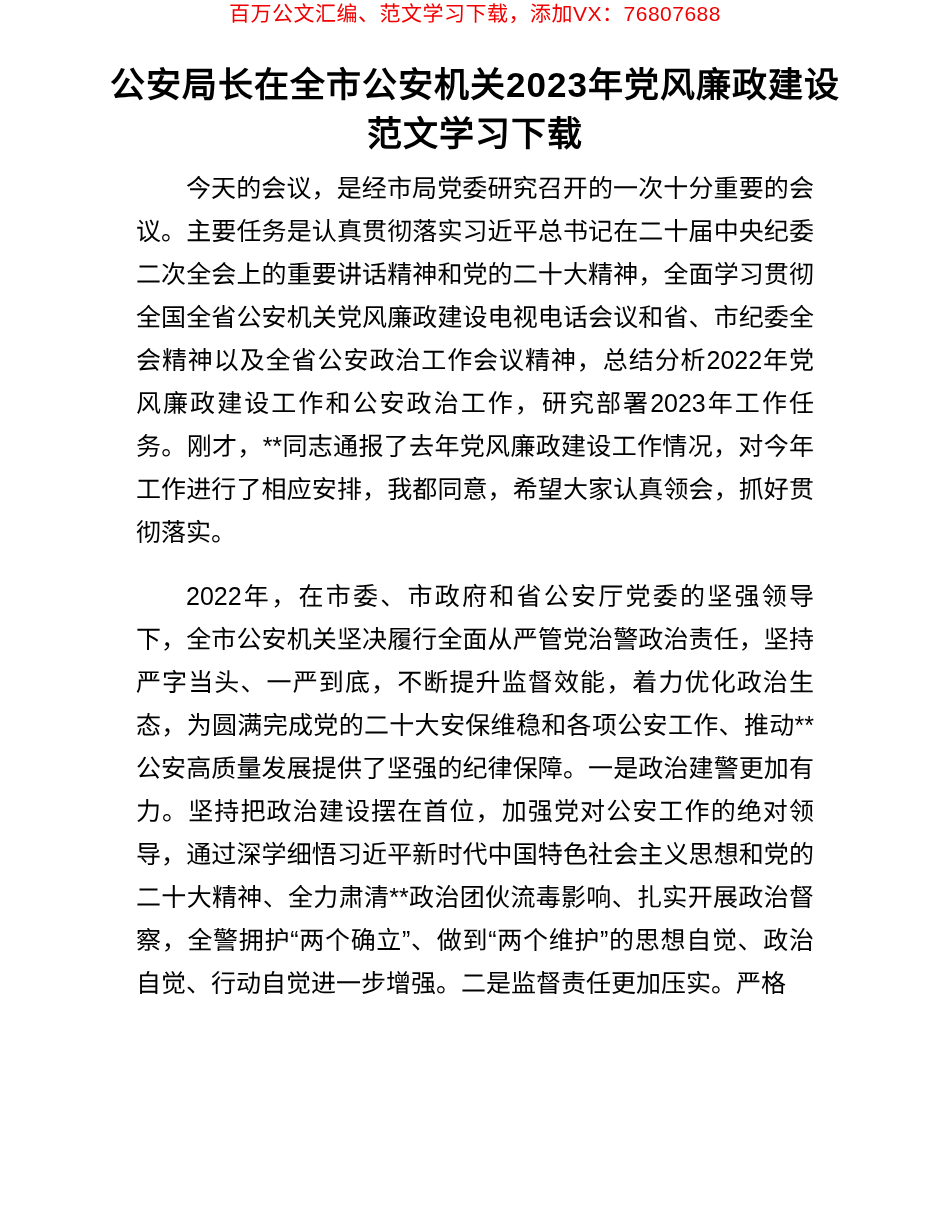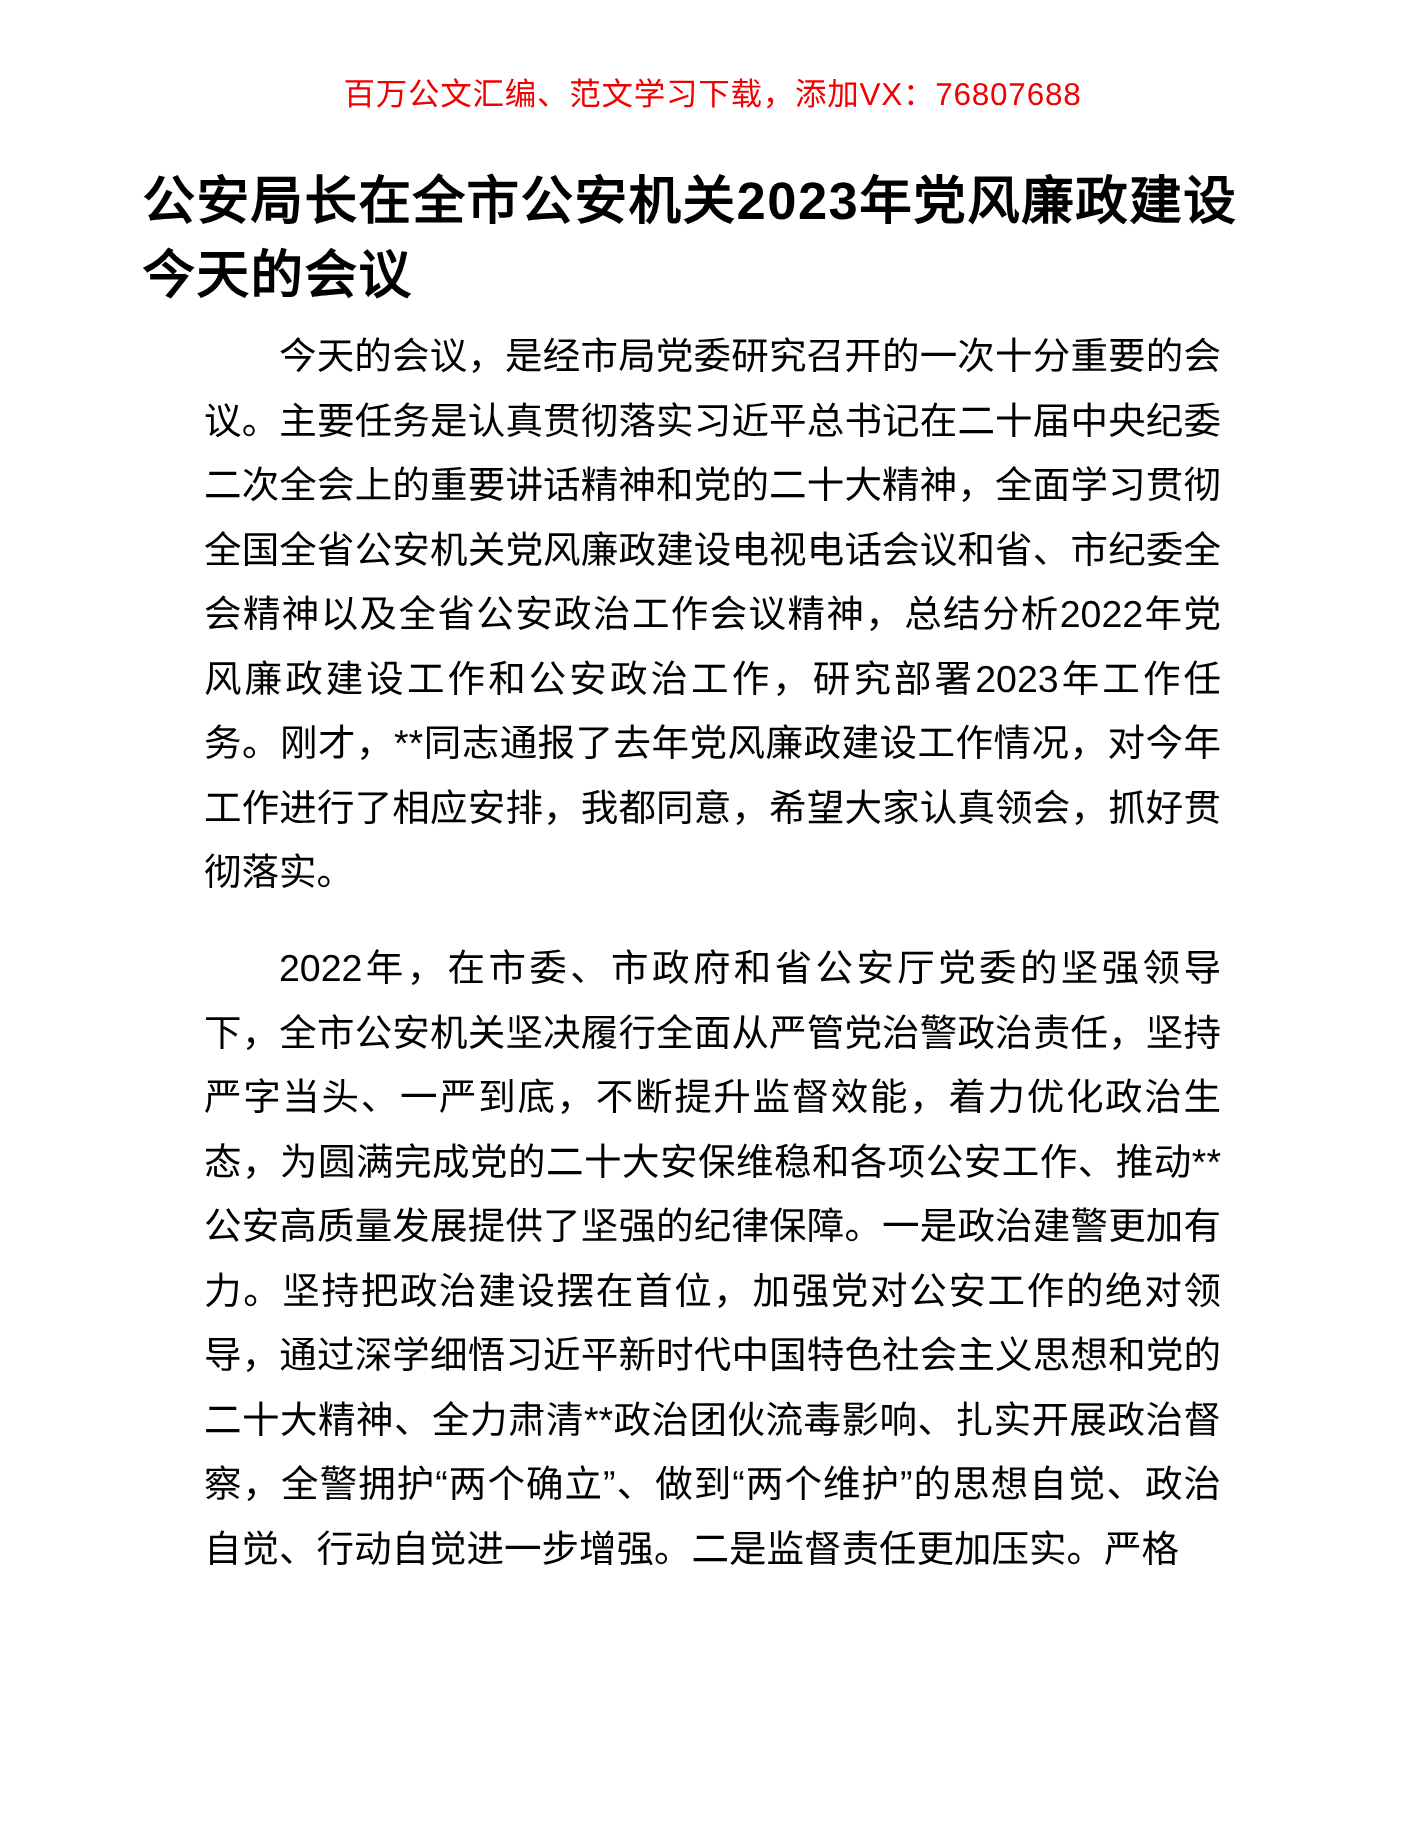--- a/index.html
+++ b/index.html
@@ -16,33 +16,33 @@
     font-family:"Liberation Sans","DejaVu Sans",sans-serif;
     overflow:hidden;
   }
   .page{
     position:relative;
     width:950px;
     height:1230px;
     background:var(--page-bg);
   }
   .promo-header{
-    padding-top:50px;
     text-align:center;
     font-size:21px;
     line-height:27px;
     color:var(--promo-red);
     letter-spacing:0.5px;
   }
   .doc-title{
     width:760px;
     margin:33px auto 0;
     font-size:35px;
     line-height:49px;
     font-weight:700;
+    text-align:center;
     letter-spacing:1px;
   }
   .content{
     width:678px;
     margin:9px auto 0;
     font-size:25px;
     line-height:43px;
     text-align:justify;
     text-justify:inter-ideograph;
   }
@@ -55,20 +55,20 @@
     margin-top:21px;
   }
 </style>
 </head>
 <body>
 
 <div class="page">
 
   <div class="promo-header">百万公文汇编、范文学习下载，添加VX：76807688</div>
 
-  <h1 class="doc-title"><span>公安局长在全市公安机关2023年党风廉政建设</span><br><span>今天的会议</span></h1>
+  <h1 class="doc-title"><span>公安局长在全市公安机关2023年党风廉政建设</span><br><span>范文学习下载</span></h1>
 
   <div class="content">
     <p>今天的会议，是经市局党委研究召开的一次十分重要的会议。主要任务是认真贯彻落实习近平总书记在二十届中央纪委二次全会上的重要讲话精神和党的二十大精神，全面学习贯彻全国全省公安机关党风廉政建设电视电话会议和省、市纪委全会精神以及全省公安政治工作会议精神，总结分析2022年党风廉政建设工作和公安政治工作，研究部署2023年工作任务。刚才，**同志通报了去年党风廉政建设工作情况，对今年工作进行了相应安排，我都同意，希望大家认真领会，抓好贯彻落实。</p>
     <p>2022年，在市委、市政府和省公安厅党委的坚强领导下，全市公安机关坚决履行全面从严管党治警政治责任，坚持严字当头、一严到底，不断提升监督效能，着力优化政治生态，为圆满完成党的二十大安保维稳和各项公安工作、推动**公安高质量发展提供了坚强的纪律保障。一是政治建警更加有力。坚持把政治建设摆在首位，加强党对公安工作的绝对领导，通过深学细悟习近平新时代中国特色社会主义思想和党的二十大精神、全力肃清**政治团伙流毒影响、扎实开展政治督察，全警拥护“两个确立”、做到“两个维护”的思想自觉、政治自觉、行动自觉进一步增强。二是监督责任更加压实。严格</p>
   </div>
 
 </div>
 
 </body></html>

